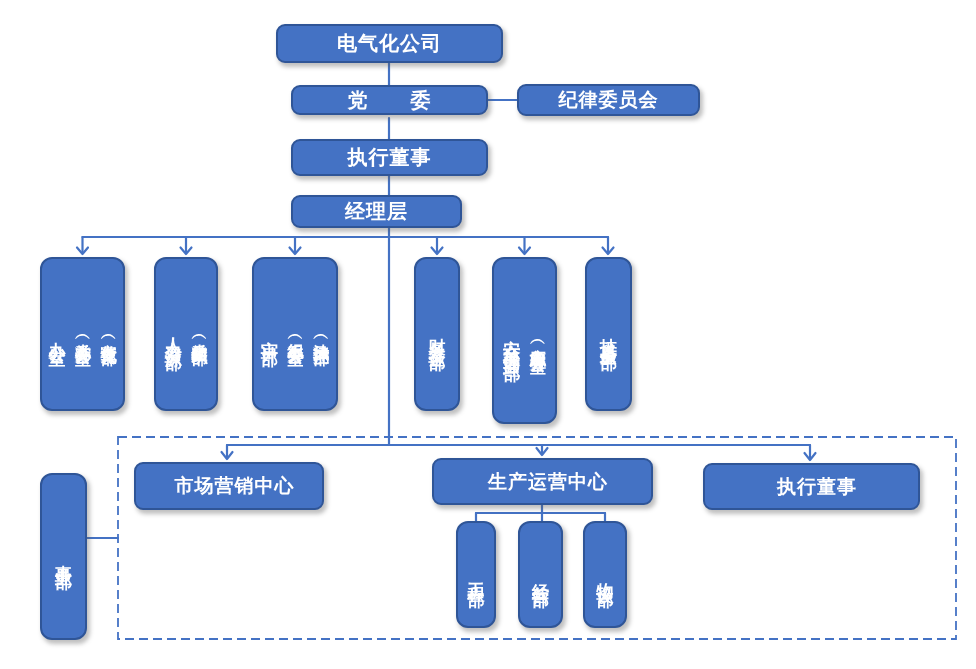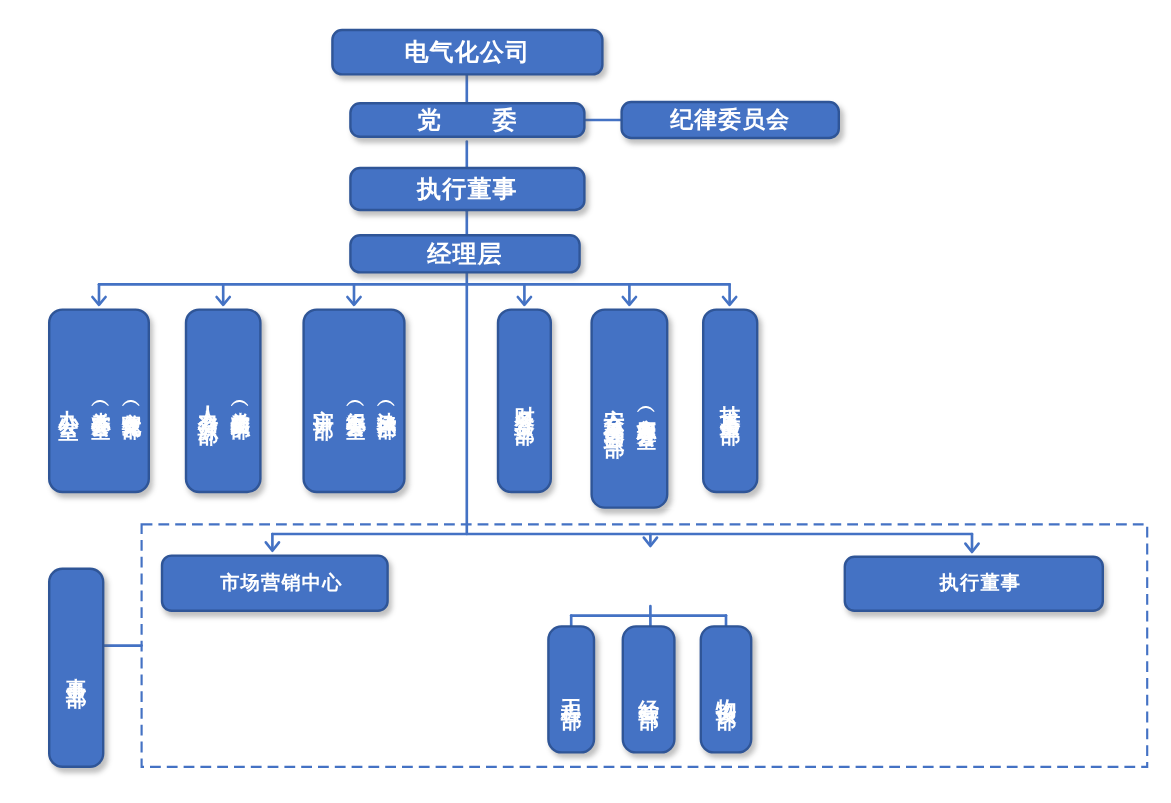--- a/index.html
+++ b/index.html
@@ -11,21 +11,21 @@
   .node{
     position:absolute;box-sizing:border-box;
     background:#4472C4;border:2px solid #2F5597;border-radius:9px;
     box-shadow:2.5px 3.5px 4px rgba(90,90,90,.38);
     color:#ffffff;font-weight:700;
     display:flex;align-items:center;justify-content:center;text-align:center;
     z-index:2;
   }
   .hnode{font-size:20px;letter-spacing:1px;white-space:pre;}
   .hnode.mid{font-size:19px;justify-content:center;}
-  .hnode.small{font-size:16px;letter-spacing:1px;padding-left:11px;}
+  .hnode.small{font-size:19px;letter-spacing:1px;padding-left:11px;}
   .vnode{border-radius:12px;}
   .vtext{
     writing-mode:vertical-lr;text-orientation:mixed;
     text-align:center;line-height:1.6;height:100%;display:block;
   }
   .vcol{display:block;}
   .vcol.name{font-size:17px;letter-spacing:4px;}
   .vcol.paren{font-size:16px;letter-spacing:1.5px;}
 </style>
 </head>
@@ -84,21 +84,21 @@
   </div>
 
   <div class="node hnode mid" style="left:517px;top:84px;width:183px;height:32px">
     <span>纪律委员会</span>
   </div>
 
   <div class="node hnode" style="left:291px;top:139px;width:197px;height:37px">
     <span>执行董事</span>
   </div>
 
-  <div class="node hnode" style="left:291px;top:195px;width:193px;height:33px">
+  <div class="node hnode" style="left:291px;top:195px;width:171px;height:33px">
     <span>经理层</span>
   </div>
 
   <div class="node vnode" style="left:40px;top:257px;width:85px;height:154px">
     <div class="vtext">
       <span class="vcol name">办公室</span>
       <span class="vcol paren">（党委办公室）</span>
       <span class="vcol paren">（宣传文化部）</span>
     </div>
   </div>
@@ -140,20 +140,23 @@
   <div class="node vnode" style="left:40px;top:473px;width:47px;height:167px">
     <div class="vtext">
       <span class="vcol name">事业部</span>
     </div>
   </div>
 
   <div class="node hnode small" style="left:134px;top:462px;width:190px;height:48px">
     <span>市场营销中心</span>
   </div>
 
+  <div class="node hnode small" style="left:432px;top:458px;width:221px;height:47px">
+    <span>生产运营中心</span>
+  </div>
 
   <div class="node hnode small" style="left:703px;top:463px;width:217px;height:47px">
     <span>执行董事</span>
   </div>
 
   <div class="node vnode" style="left:456px;top:521px;width:40px;height:107px">
     <div class="vtext">
       <span class="vcol name">工程部</span>
     </div>
   </div>

